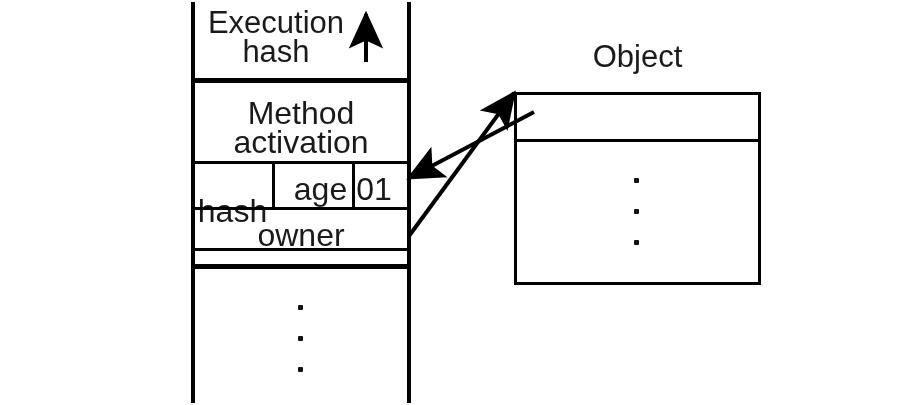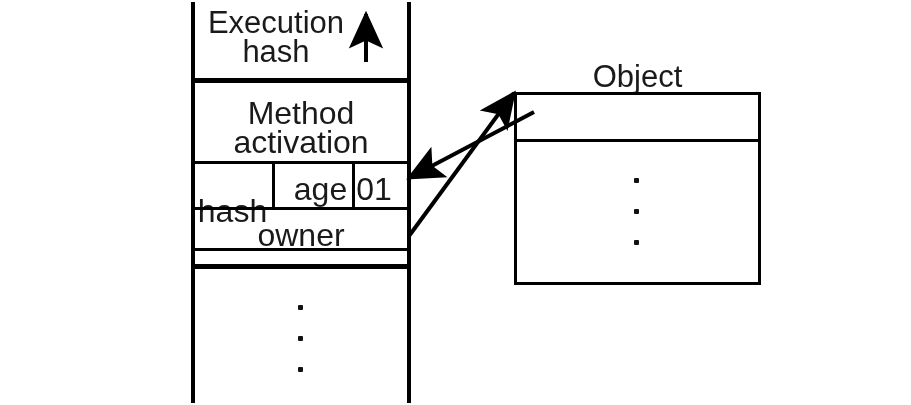--- a/index.html
+++ b/index.html
@@ -99,21 +99,21 @@
   <div class="label t-cell" style="left:191px; top:218px; width:220px;">owner</div>
 
   <div class="hline" style="left:191px; top:248px; width:220px; height:3px;"></div>
 
   <div class="hline" style="left:191px; top:264px; width:220px; height:5px;"></div>
 
   <div class="dot" style="left:298px; top:305px;"></div>
   <div class="dot" style="left:298px; top:336px;"></div>
   <div class="dot" style="left:298px; top:367px;"></div>
 
-  <div class="label t-title" style="left:514px; top:60px; width:247px; text-align:center;">Object</div>
+  <div class="label t-title" style="left:514px; top:40px; width:247px; text-align:center;">Object</div>
 
   <div class="vline" style="left:514px; top:92px; width:3px; height:193px;"></div>
   <div class="vline" style="left:758px; top:92px; width:3px; height:193px;"></div>
   <div class="hline" style="left:514px; top:92px; width:247px; height:3px;"></div>
   <div class="hline" style="left:514px; top:282px; width:247px; height:3px;"></div>
 
 
   <div class="hline" style="left:514px; top:139px; width:247px; height:3px;"></div>
 
   <div class="dot" style="left:634px; top:178px;"></div>

